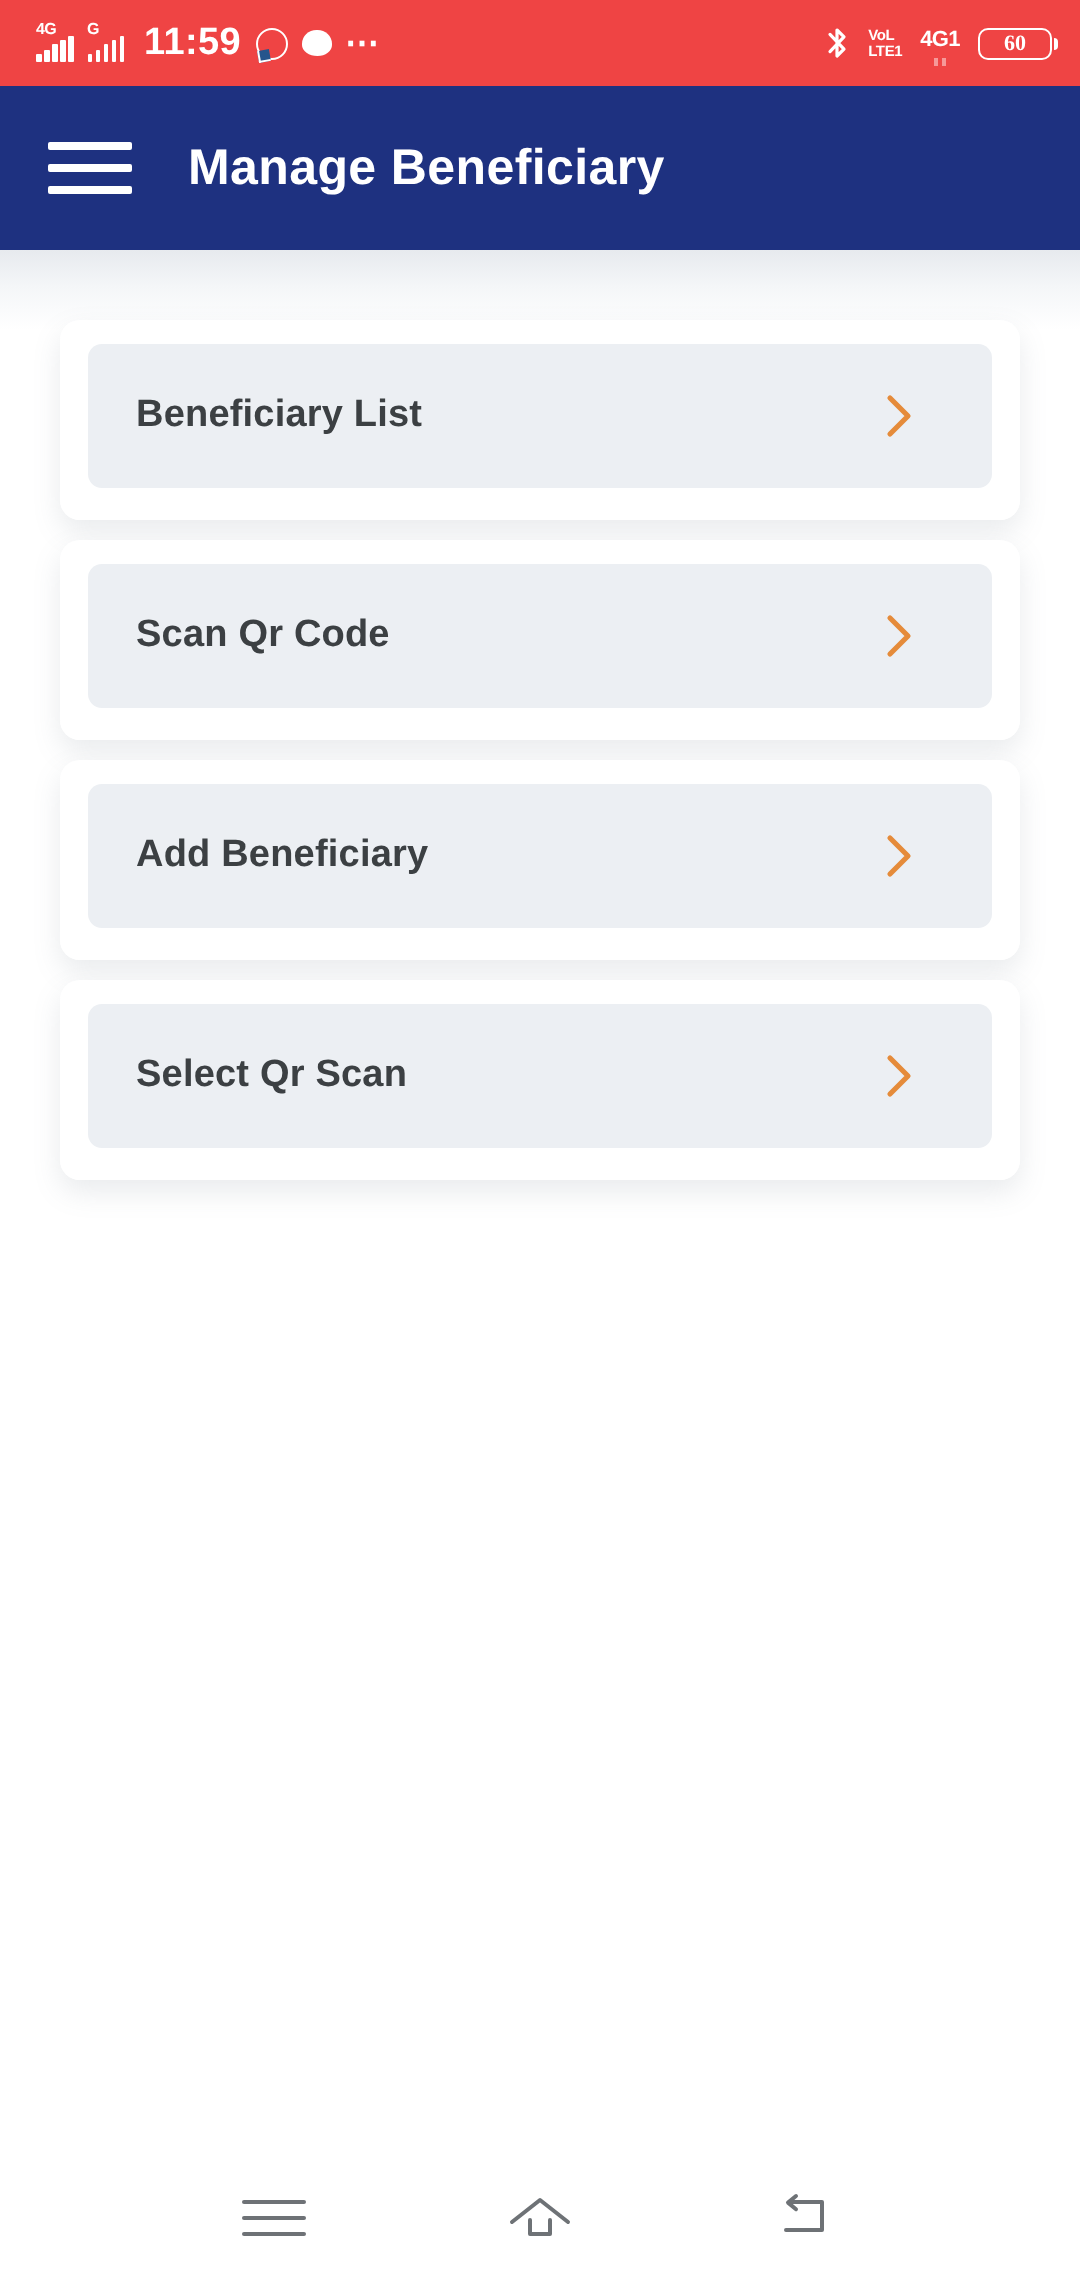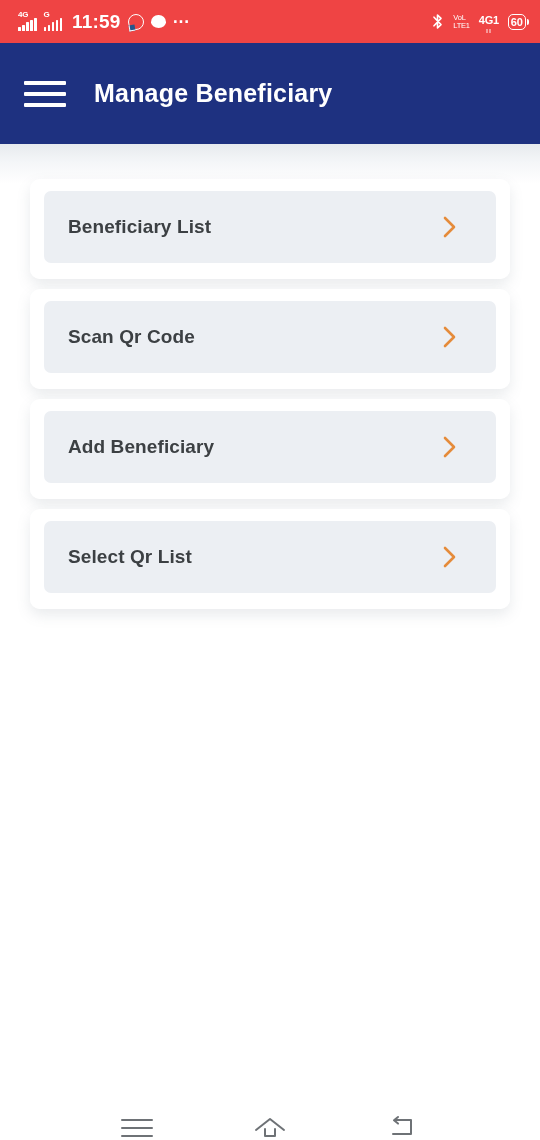--- a/index.html
+++ b/index.html
@@ -45,39 +45,40 @@
     width:5px; height:5px; background:#26558c;
     border-left:1.6px solid #fff; border-bottom:1.6px solid #fff;
     transform:rotate(-10deg);
   }
   .ico-chat { width:15px; height:13px; background:#fff; border-radius:50% 50% 50% 8px/55% 55% 45% 45%; }
   .ico-dots { font-size:17px; line-height:10px; letter-spacing:1px; font-weight:bold; }
 
   .ico-bt { width:13px; height:17px; position:relative; }
   .ico-bt svg { display:block; }
 
-  .volte { font-size:7.5px; font-weight:normal; line-height:7.5px; letter-spacing:-0.2px; }
+  .volte { font-size:7.5px; font-weight:bold; line-height:7.5px; letter-spacing:-0.2px; }
   .g4 { position:relative; }
   .g4 .lbl { font-size:11px; font-weight:bold; line-height:11px; letter-spacing:-0.3px;text-align:center; }
   .g4 .sub { display:flex; gap:1.2px; justify-content:center; margin-top:1px; opacity:.45; }
   .g4 .sub i { width:2px; height:4px; background:#fff; display:block; }
 
   .batt {
     border:1.6px solid #ffffff; border-radius:5px;
-    padding:1px 2px; font-size:11px; font-weight:bold; line-height:12px;
+    padding:1px 12px; font-size:11px; font-weight:bold; line-height:12px;
     position:relative;
+    font-family:Liberation Serif, serif;
   }
   .batt:after{
     content:""; position:absolute; right:-4px; top:50%; transform:translateY(-50%);
     width:2.5px; height:6px; background:#ffffff; border-radius:0 2px 2px 0;
   }
 
   
   .appbar {
-    height:101px; background:#1e3180;
+    height:82px; background:#1e3180;
     display:flex; align-items:center; padding:0 0 0 24px;
     position:relative;
   }
   .hamburger { width:42px; height:30px; display:flex; flex-direction:column;
     justify-content:center; gap:7px; cursor:pointer; }
   .hamburger span { display:block; height:4px; background:#ffffff; border-radius:1px; width:42px; }
   .appbar-title {
     color:#ffffff; font-size:25px; font-weight:bold;
     margin-left:28px; letter-spacing:0.2px;
   }
@@ -220,21 +221,21 @@
           <span class="chev">
             <svg width="20" height="26" viewBox="0 0 20 26">
               <path d="M5 4 L14 13 L5 22" fill="none" stroke="#e58b3a" stroke-width="2.6" stroke-linecap="round" stroke-linejoin="round"></path>
             </svg>
           </span>
         </div>
       </div>
 
       <div class="card-wrap">
         <div class="card">
-          <span class="card-label">Select Qr List</span>
+          <span class="card-label">Select Qr Scan</span>
           <span class="chev">
             <svg width="20" height="26" viewBox="0 0 20 26">
               <path d="M5 4 L14 13 L5 22" fill="none" stroke="#e58b3a" stroke-width="2.6" stroke-linecap="round" stroke-linejoin="round"></path>
             </svg>
           </span>
         </div>
       </div>
 
     </div>
 

